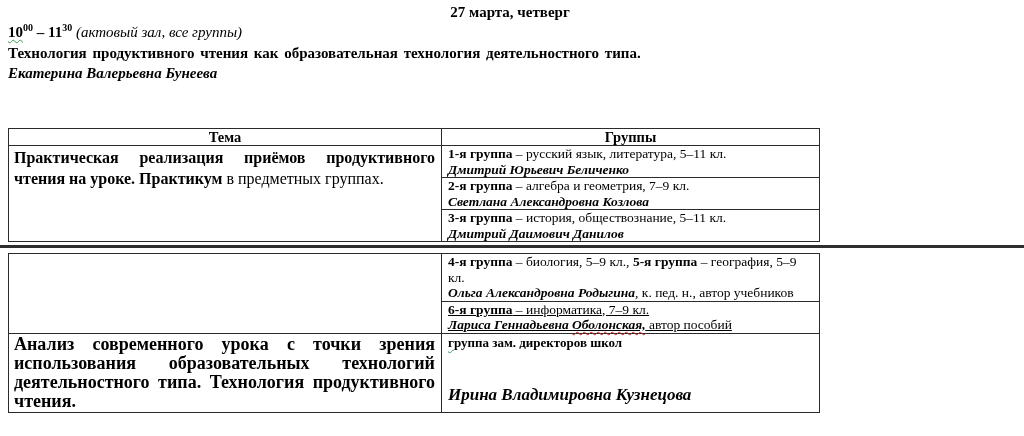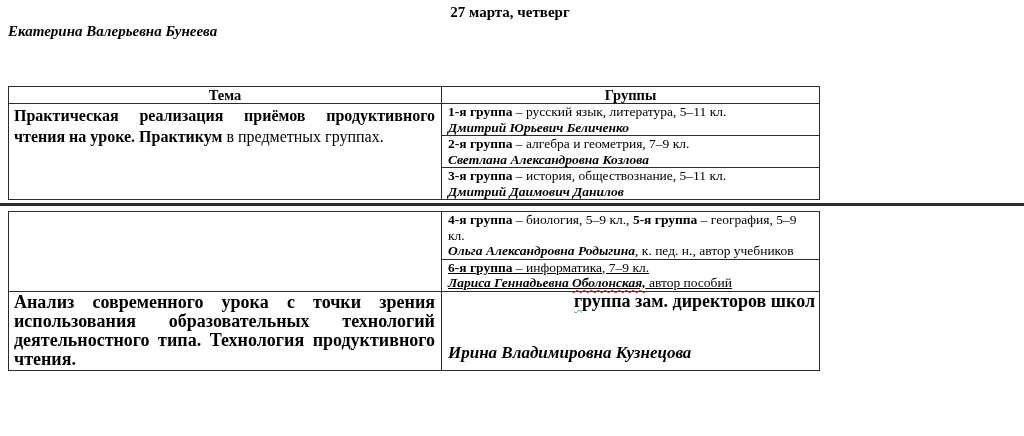--- a/index.html
+++ b/index.html
@@ -35,21 +35,21 @@
   td.gcell { padding:0 4px 0 6px; font-size:13.5px; line-height:15.5px; }
   .gline {}
   .pline {}
   td.row1 { height:30px; }
   td.row45 { height:46px; }
   td.row6 { height:31px;text-decoration:underline; }
   tr.botrow td { height:72px; }
 
   td.emptycell { border-top:none; border-left-color:#808080; }
 
-  .gbottom .gline { font-size:18px; line-height:18px;text-align:right; }
+  .gbottom .gline { font-size:13px; line-height:18px; }
   .gbottom .pline { margin-top:35px; font-size:17px; }
 
   .divider { height:3px; background:#2e2e2e; width:1024px; margin:3px 0 5px -8px; }
 
   .sq-red {
     text-decoration-line:underline; text-decoration-style:wavy;
     text-decoration-color:#cc2222; text-decoration-thickness:1px;
     text-underline-offset:2px;
   }
   .sq-green {
@@ -58,21 +58,23 @@
     text-underline-offset:2px;
   }
 </style>
 </head>
 <body>
 
 <div class="page">
 
   <div class="title">27 марта, четверг</div>
 
+  <div class="line s1time"><span class="b sq-green">10</span><sup>00</sup><span class="b"> – </span><span class="b">11</span><sup>30</sup><span class="it"> (актовый зал, все группы)</span></div>
 
+  <div class="line topic">Технология продуктивного чтения как образовательная технология деятельностного типа.</div>
 
   <div class="line speaker bi">Екатерина Валерьевна Бунеева</div>
 
   <div class="sp1"></div>
 
 
   <div class="sp2"></div>
 
   <table class="t t1">
     <colgroup>

